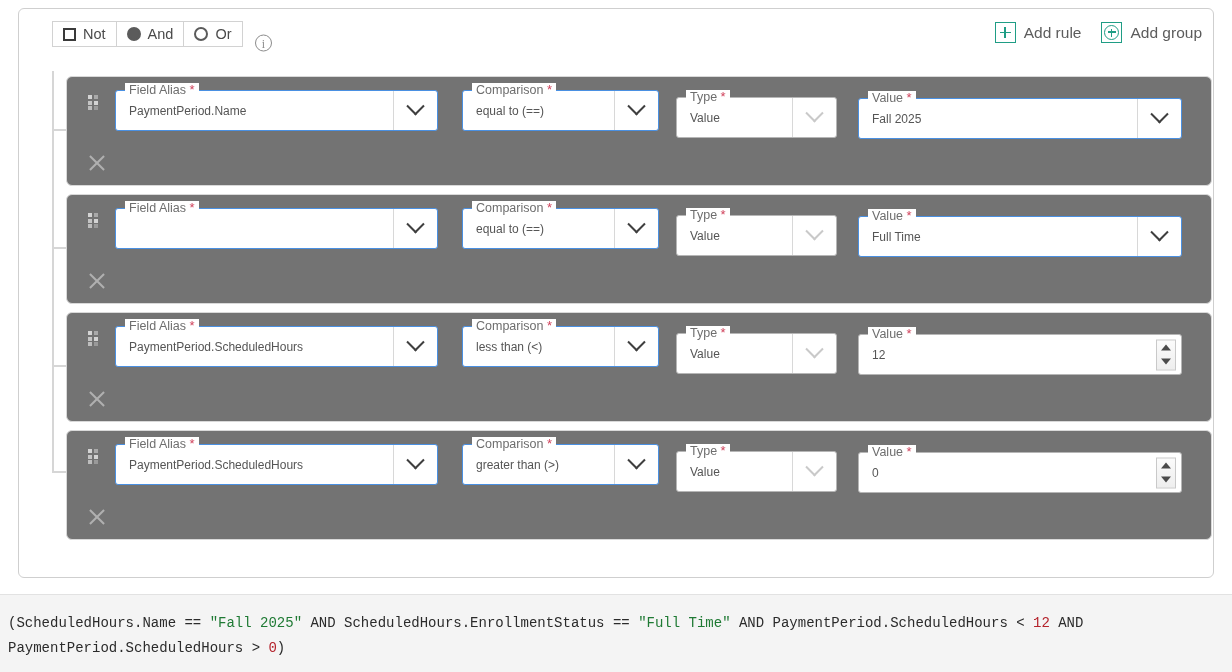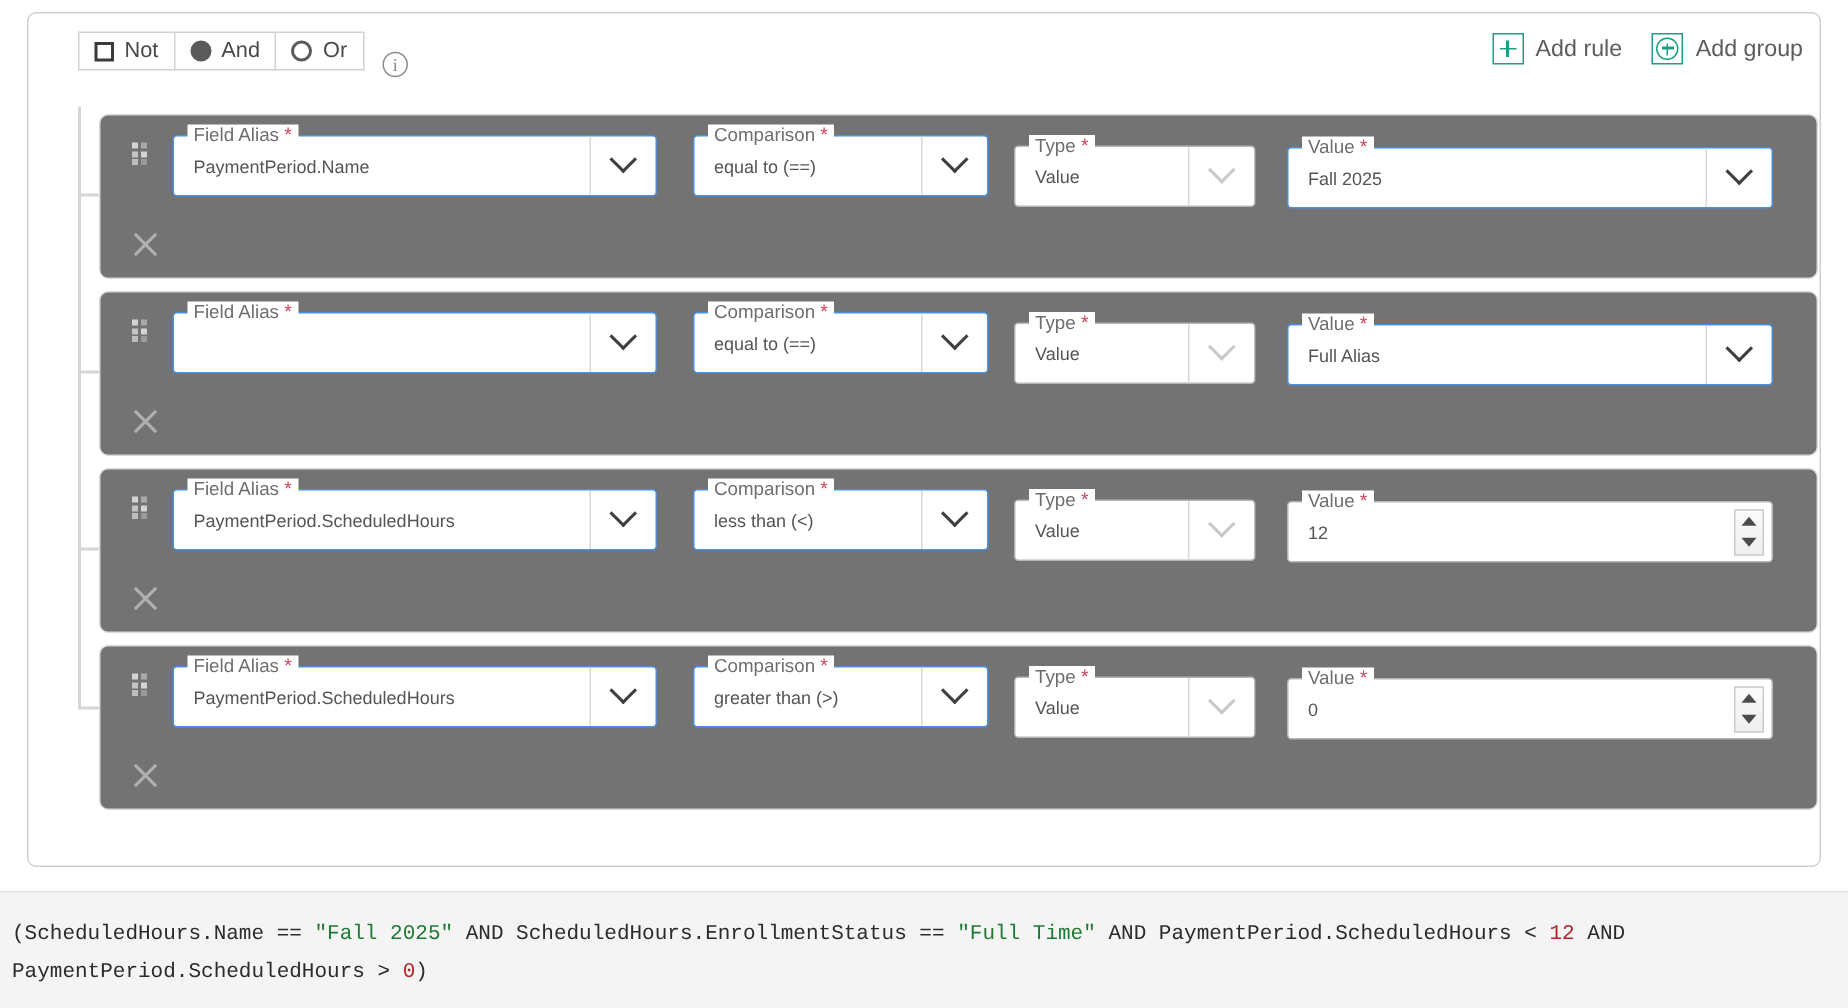--- a/index.html
+++ b/index.html
@@ -444,21 +444,21 @@
     <div class="field" style="left:609px;top:20px;width:161px;">
       <span class="legend"><span>Type</span> <span class="req">*</span></span>
       <span class="ftext">Value</span>
       <span class="chev-wrap">
           <span class="chev muted"></span>
         </span>
     </div>
 
     <div class="field focused" style="left:791px;top:21px;width:324px;">
       <span class="legend"><span>Value</span> <span class="req">*</span></span>
-      <span class="ftext">Full Alias</span>
+      <span class="ftext">Full Time</span>
       <span class="chev-wrap">
           <span class="chev"></span>
         </span>
     </div>
 
     <div class="remove-btn" style="top:75px;"></div>
   </div>
 
   <div class="rule" style="top:303px;height:110px;">
     <div class="drag-handle">

